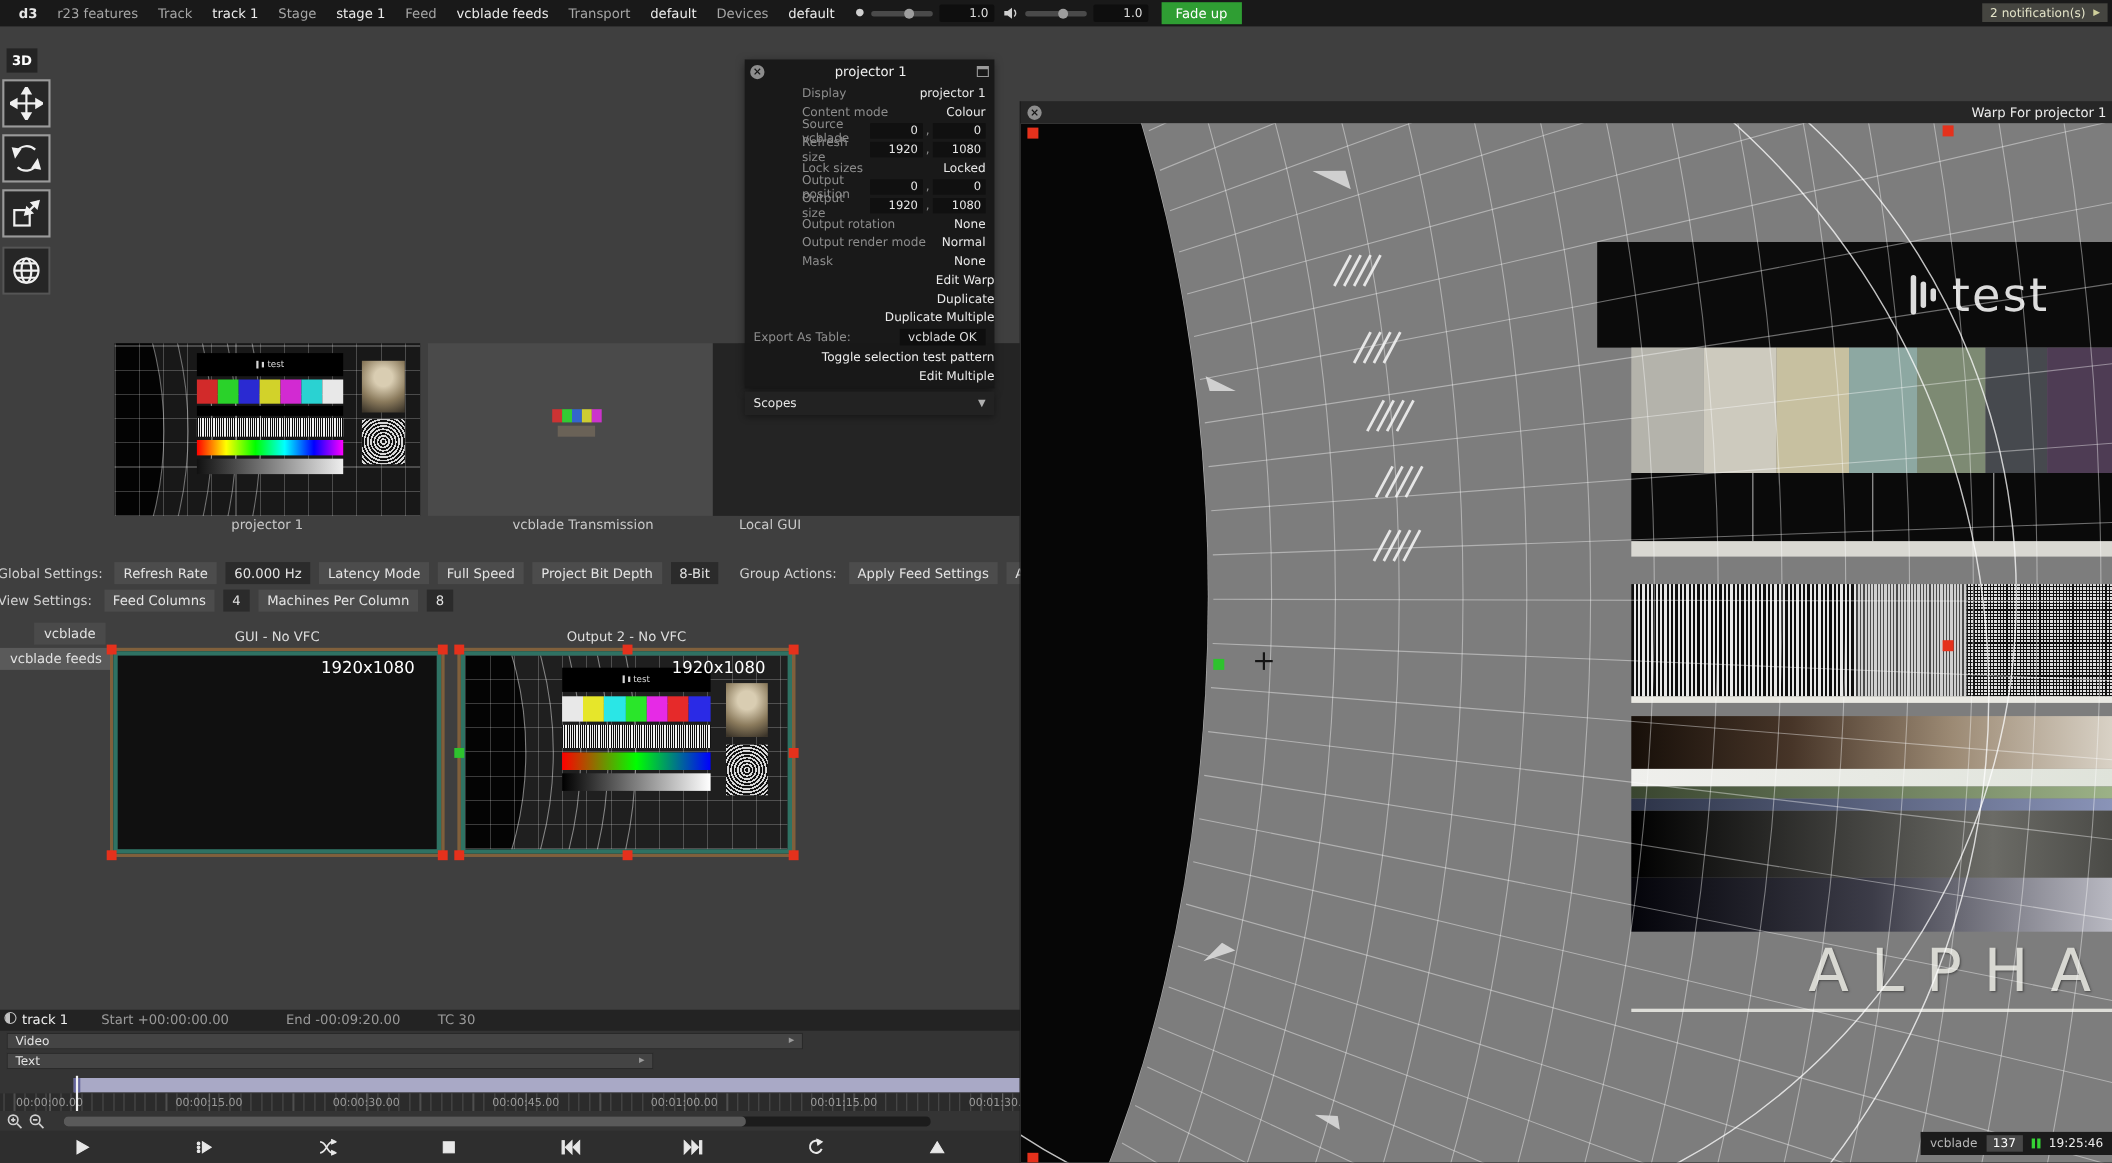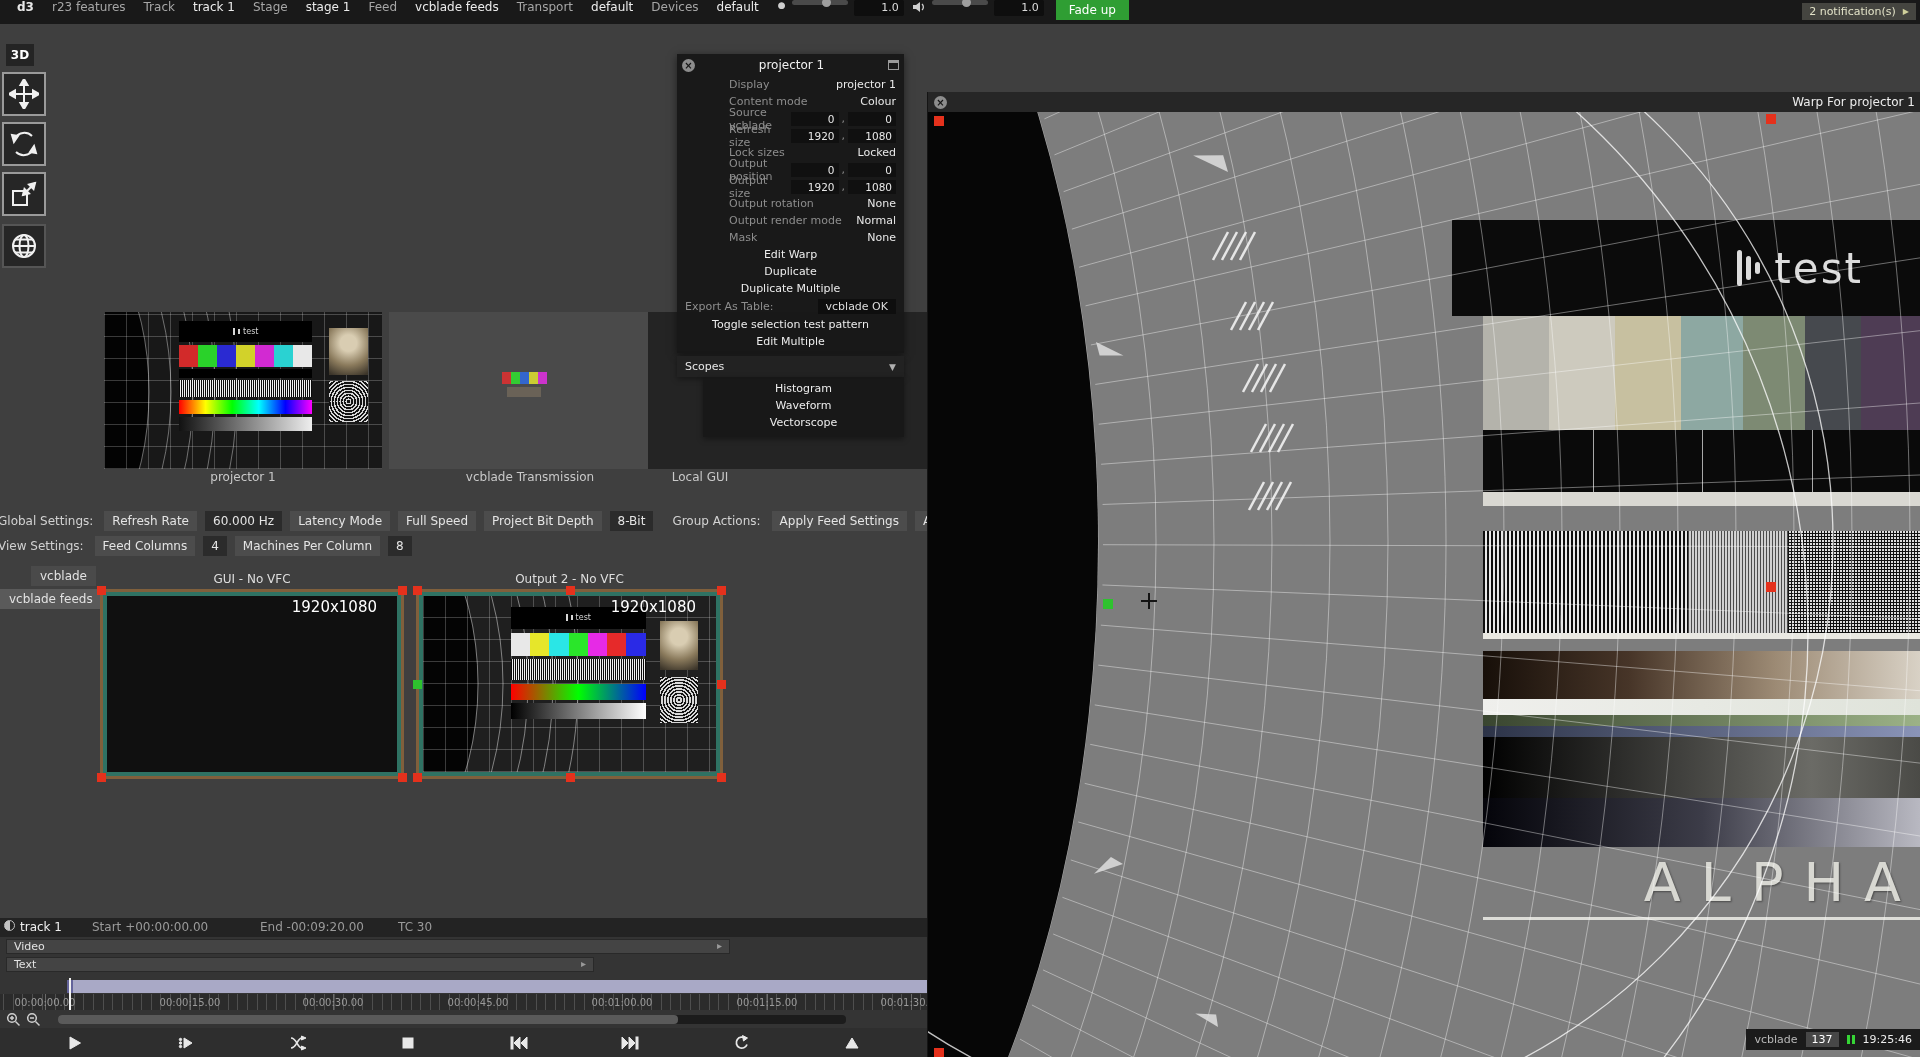--- a/index.html
+++ b/index.html
@@ -2,21 +2,21 @@
 <html><head>
 <meta charset="utf-8">
 <style>
   html,body{margin:0;padding:0;background:#222;}
   #app{position:relative;width:1920px;height:1057px;background:#3f3f3f;overflow:hidden;
        font-family:"DejaVu Sans",sans-serif;font-size:12px;color:#ddd;}
   .abs{position:absolute;}
 
   
   .menubar{position:absolute;left:0;top:0;width:1920px;height:24px;background:#191919;
-           display:flex;align-items:flex-start;padding:0 8px;box-sizing:border-box;white-space:nowrap;z-index:8;}
+           display:flex;align-items:center;padding:0 8px;box-sizing:border-box;white-space:nowrap;z-index:8;}
   .mi{padding:0 9px;color:#a6a6a6;cursor:default;}
   .mi.app{color:#e8e8e8;font-weight:bold;}
   .mi.val{color:#ececec;}
   .msl{width:56px;height:5px;background:#4a4a4a;border-radius:3px;position:relative;margin:0 6px;}
   .msl .thumb{position:absolute;left:30px;top:-2px;width:9px;height:9px;border-radius:50%;background:#9e9e9e;}
   .valbox{width:40px;height:16px;background:#0e0e0e;color:#dcdcdc;text-align:right;
           padding:0 5px;line-height:16px;border-radius:2px;font-size:11px;}
   .fadeup{background:#2f9e33;color:#fff;height:20px;line-height:20px;padding:0 13px;margin-left:12px;}
   .notif{position:absolute;right:4px;top:3px;height:17px;background:#454540;color:#e3e3c8;
          display:flex;align-items:center;gap:7px;padding:0 7px;font-size:11px;z-index:9;}
@@ -37,21 +37,21 @@
   .ptitle .t{flex:1;text-align:center;color:#f0f0f0;font-size:12px;}
   .closeic{width:13px;height:13px;border-radius:50%;background:#8d8d8d;color:#151515;font-size:10px;
            line-height:13px;text-align:center;font-weight:bold;}
   .winic{width:11px;height:10px;border:1px solid #9a9a9a;border-top:3px solid #9a9a9a;box-sizing:border-box;}
   .prow{height:17px;display:flex;align-items:center;padding:0 8px;margin-left:44px;}
   .prow .lbl{color:#8d8d8d;flex:1;}
   .prow .val{color:#e8e8e8;}
   .numbox{width:40px;height:14px;background:#101010;color:#e8e8e8;text-align:right;
           padding:0 4px;line-height:14px;font-size:10.5px;}
   .sep{color:#8d8d8d;margin:0 3px;}
-  .paction{height:17px;line-height:17px;text-align:center;color:#ececec;}
+  .paction{height:17px;line-height:17px;text-align:right;color:#ececec;}
   .exprow{height:19px;display:flex;align-items:center;padding:0 8px;}
   .exprow .lbl{color:#8d8d8d;flex:1;}
   .expbtn{background:#0e0e0e;color:#dcdcdc;padding:1px 8px;}
   .scopeshdr{height:21px;display:flex;align-items:center;padding:0 8px;background:rgba(34,34,34,.97);
              margin-top:3px;box-shadow:0 2px 6px rgba(0,0,0,.4);}
   .scopeshdr .t{flex:1;color:#e6e6e6;}
   .scopeshdr .car{color:#b0b0b0;font-size:9px;}
   .scopespanel{margin-left:26px;width:201px;background:rgba(24,24,24,.97);padding:3px 0 6px;
                box-shadow:0 2px 6px rgba(0,0,0,.4);}
 
@@ -358,25 +358,20 @@
       <div class="exprow">
         <span class="lbl">Export As Table:</span>
         <span class="expbtn">vcblade OK</span>
       </div>
       <div class="paction">Toggle selection test pattern</div>
       <div class="paction">Edit Multiple</div>
     </div>
     <div class="scopeshdr">
       <span class="t">Scopes</span>
       <span class="car">▼</span>
-    </div>
-    <div class="scopespanel">
-      <div class="paction">Histogram</div>
-      <div class="paction">Waveform</div>
-      <div class="paction">Vectorscope</div>
     </div>
   </div>
 
   <div class="feedrow" style="top:508px;">
     <span class="flabel">Global Settings:</span>
     <span class="chip">Refresh Rate</span>
     <span class="chipval">60.000 Hz</span>
     <span class="chip">Latency Mode</span>
     <span class="chip">Full Speed</span>
     <span class="chip">Project Bit Depth</span>

